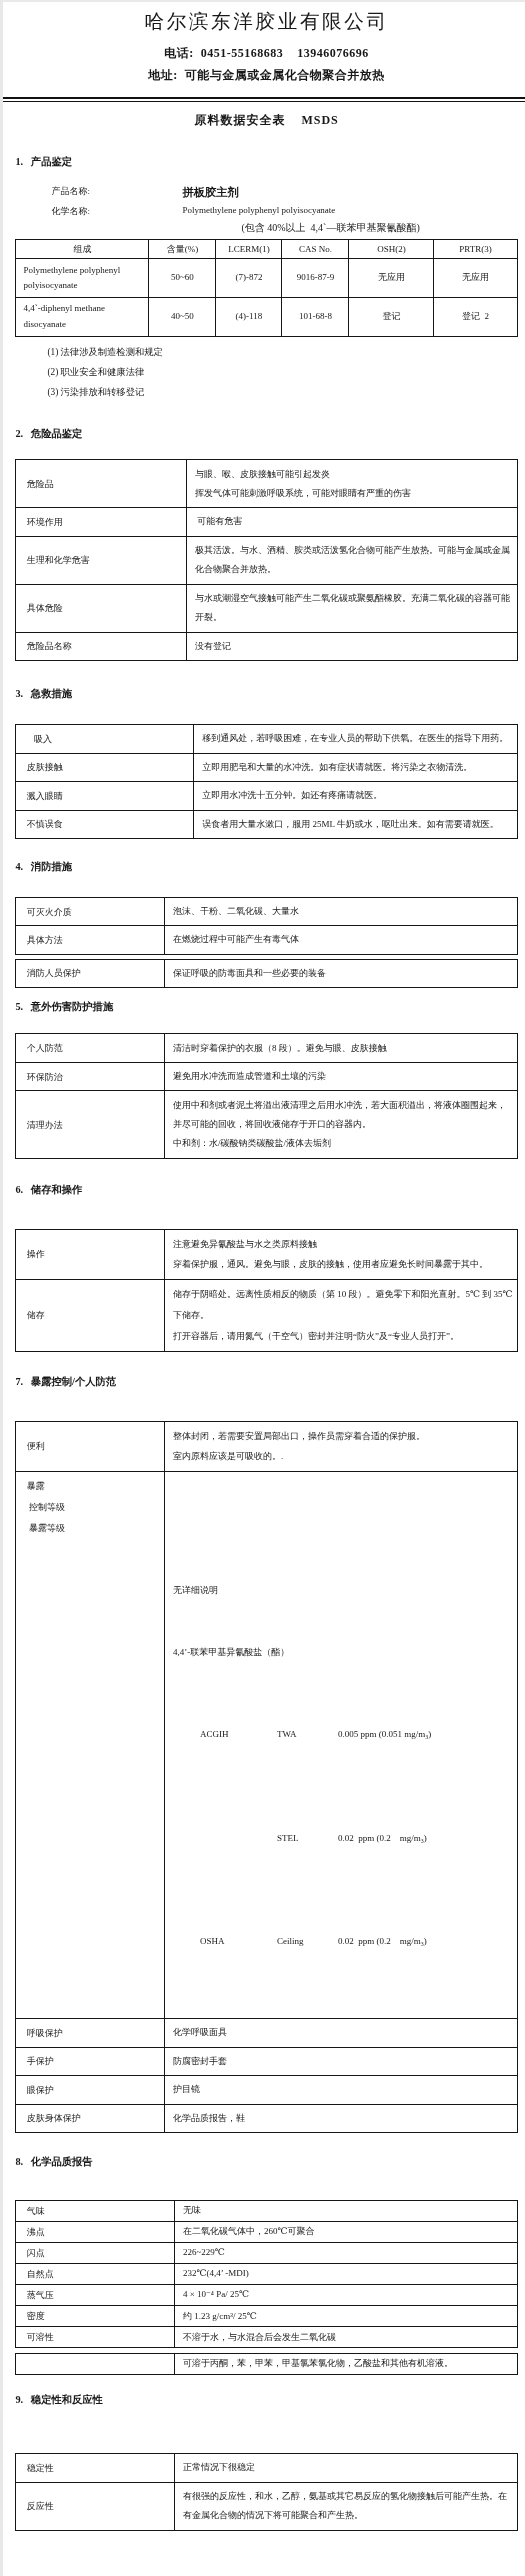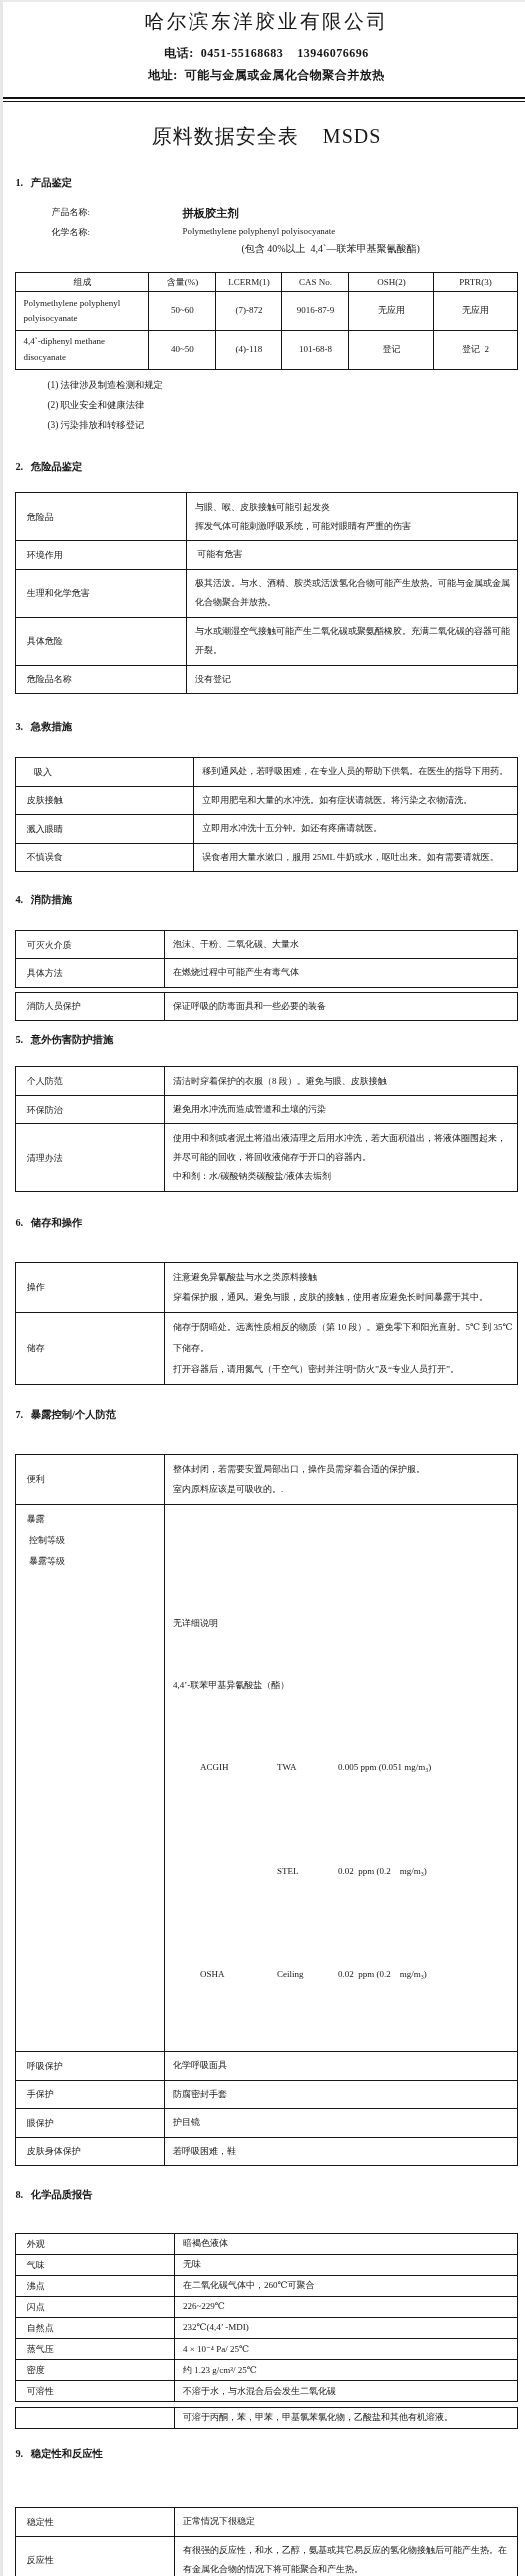--- a/index.html
+++ b/index.html
@@ -9,21 +9,21 @@
     padding:0 8.2px 0 12.4px;
     font-family:"Liberation Serif","DejaVu Serif",serif;
     color:#181818;font-size:9px;
   }
   .center{text-align:center;}
   .pre{white-space:pre-wrap;}
   .company{font-size:19.6px;letter-spacing:2.6px;margin-top:6.2px;}
   .contact{font-size:12px;font-weight:bold;margin-top:10.3px;letter-spacing:0.5px;}
   .addr{margin-top:4.1px;}
   .rule{margin-top:13.4px;height:2.1px;border-top:2.1px solid #111;border-bottom:1.5px solid #111;margin-left:-12.4px;margin-right:-8.2px;}
-  .doctitle{font-size:20px;font-weight:normal;margin-top:21px;letter-spacing:1px;}
+  .doctitle{font-size:12px;font-weight:bold;margin-top:10px;letter-spacing:1px;}
   .h{font-size:10.3px;font-weight:bold;white-space:pre-wrap;}
   .prodline{display:flex;margin-left:36px;}
   .prodline .pl{width:100px;flex:none;}
   .prodline .pv{margin-left:31px;}
   .bigname{font-size:11.3px;font-weight:bold;}
   .noteline{margin-left:226px;font-size:10px;}
   table{border-collapse:collapse;width:100%;table-layout:fixed;}
   table.w{border:1.5px solid #161616;}
   td{border:1px solid #161616;vertical-align:middle;white-space:pre-wrap;}
   tr + tr td{border-top:1.5px double #161616;}
@@ -61,21 +61,21 @@
     <div class="prodline" style="margin-top:15.5px">
       <span class="pl">产品名称:</span>
       <span class="pv bigname">拼板胶主剂</span>
     </div>
     <div class="prodline" style="margin-top:5.2px">
       <span class="pl">化学名称:</span>
       <span class="pv">Polymethylene polyphenyl polyisocyanate</span>
     </div>
     <div class="noteline pre" style="margin-top:3.1px">(包含 40%以上  4,4`—联苯甲基聚氰酸酯)</div>
 
-    <table class="comp w" style="margin-top:16px">
+    <table class="comp w" style="margin-top:4px">
       <colgroup>
           <col style="width:133px">
           <col style="width:67px">
           <col style="width:66px">
           <col style="width:67px">
           <col style="width:85px">
           <col>
         </colgroup>
       <tbody>
           <tr class="hd">
@@ -263,34 +263,30 @@
       <tr>
         <td class="lab">手保护</td>
         <td class="val">防腐密封手套</td>
       </tr>
       <tr>
         <td class="lab">眼保护</td>
         <td class="val">护目镜</td>
       </tr>
       <tr>
         <td class="lab">皮肤身体保护</td>
-        <td class="val">若呼吸困难，鞋</td>
+        <td class="val">化学品质报告，鞋</td>
       </tr>
     </tbody>
       </table>
   </div>
 
   <div>
     <div class="h" style="margin-top:21.6px">8.   化学品质报告</div>
     <table class="kv cpt lwB w" style="margin-top:31px">
       <tbody>
-          <tr>
-        <td class="lab">外观</td>
-        <td class="val">暗褐色液体</td>
-      </tr>
       <tr>
         <td class="lab">气味</td>
         <td class="val">无味</td>
       </tr>
       <tr>
         <td class="lab">沸点</td>
         <td class="val">在二氧化碳气体中，260℃可聚合</td>
       </tr>
       <tr>
         <td class="lab">闪点</td>

